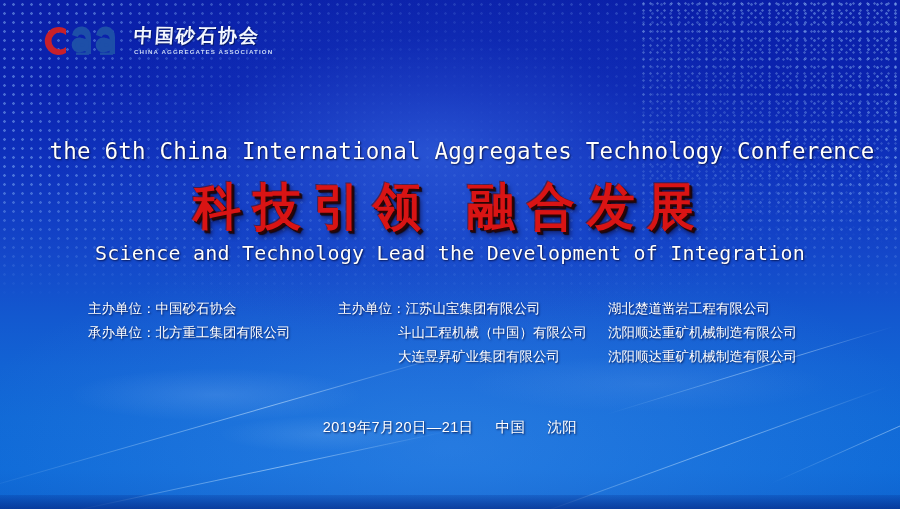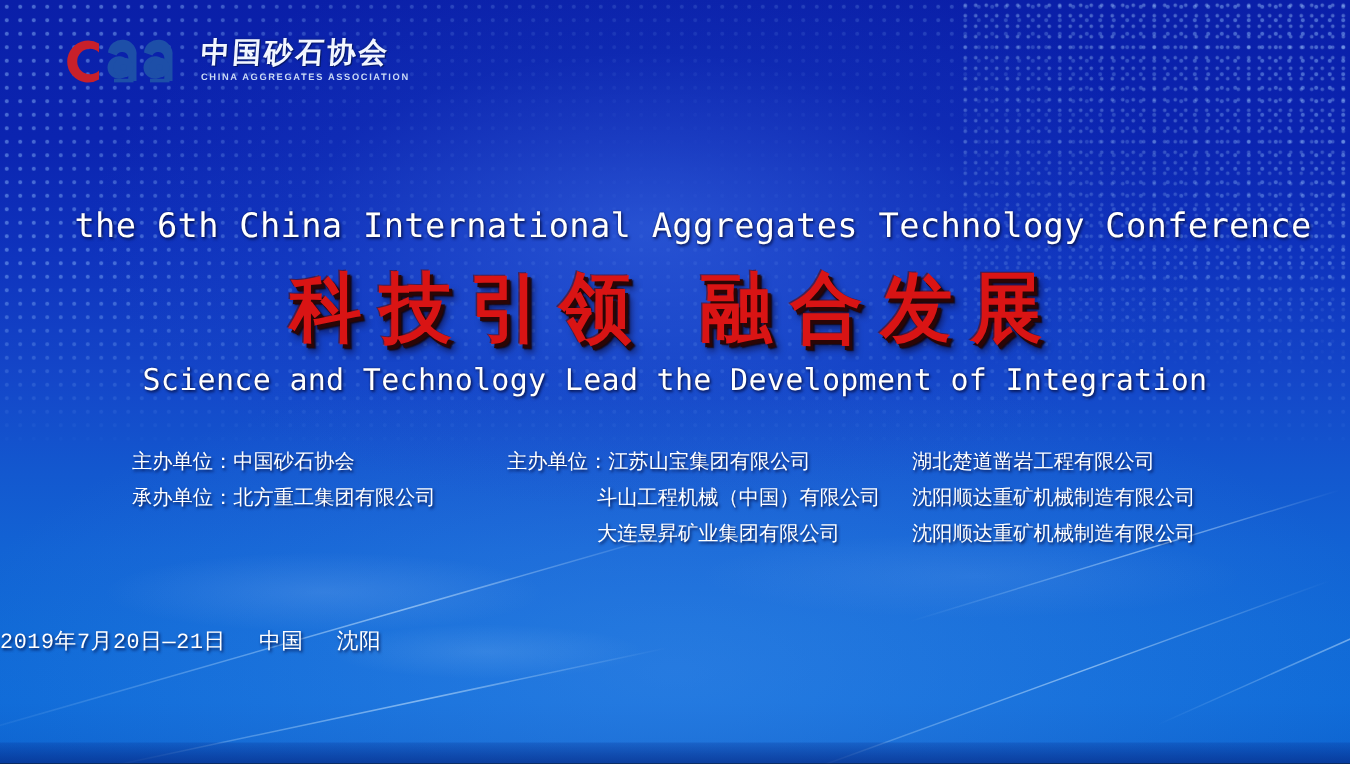--- a/index.html
+++ b/index.html
@@ -215,22 +215,23 @@
     text-shadow: 1px 1px 2px rgba(4,16,70,0.85);
   }
   .org-line .lbl { font-weight: 400; }
   .org-line.indent { padding-left: 60px; }
   #org-col-3 .org-line { text-align: left; }
 
   
   #datetime {
     position: absolute;
     left: 0; right: 0; top: 418px;
-    color: #ffffff;
-    font-family: Liberation Mono, monospace;
+    text-align: center;
+    color: #ffffff;
+    font-family: Liberation Sans, sans-serif;
     font-size: 14.5px;
     letter-spacing: 0.4px;
     white-space: nowrap;
     text-shadow: 1px 1px 2px rgba(4,16,70,0.85);
   }
   #datetime .sep { display: inline-block; width: 22px; }
 </style>
 </head>
 <body>
 

